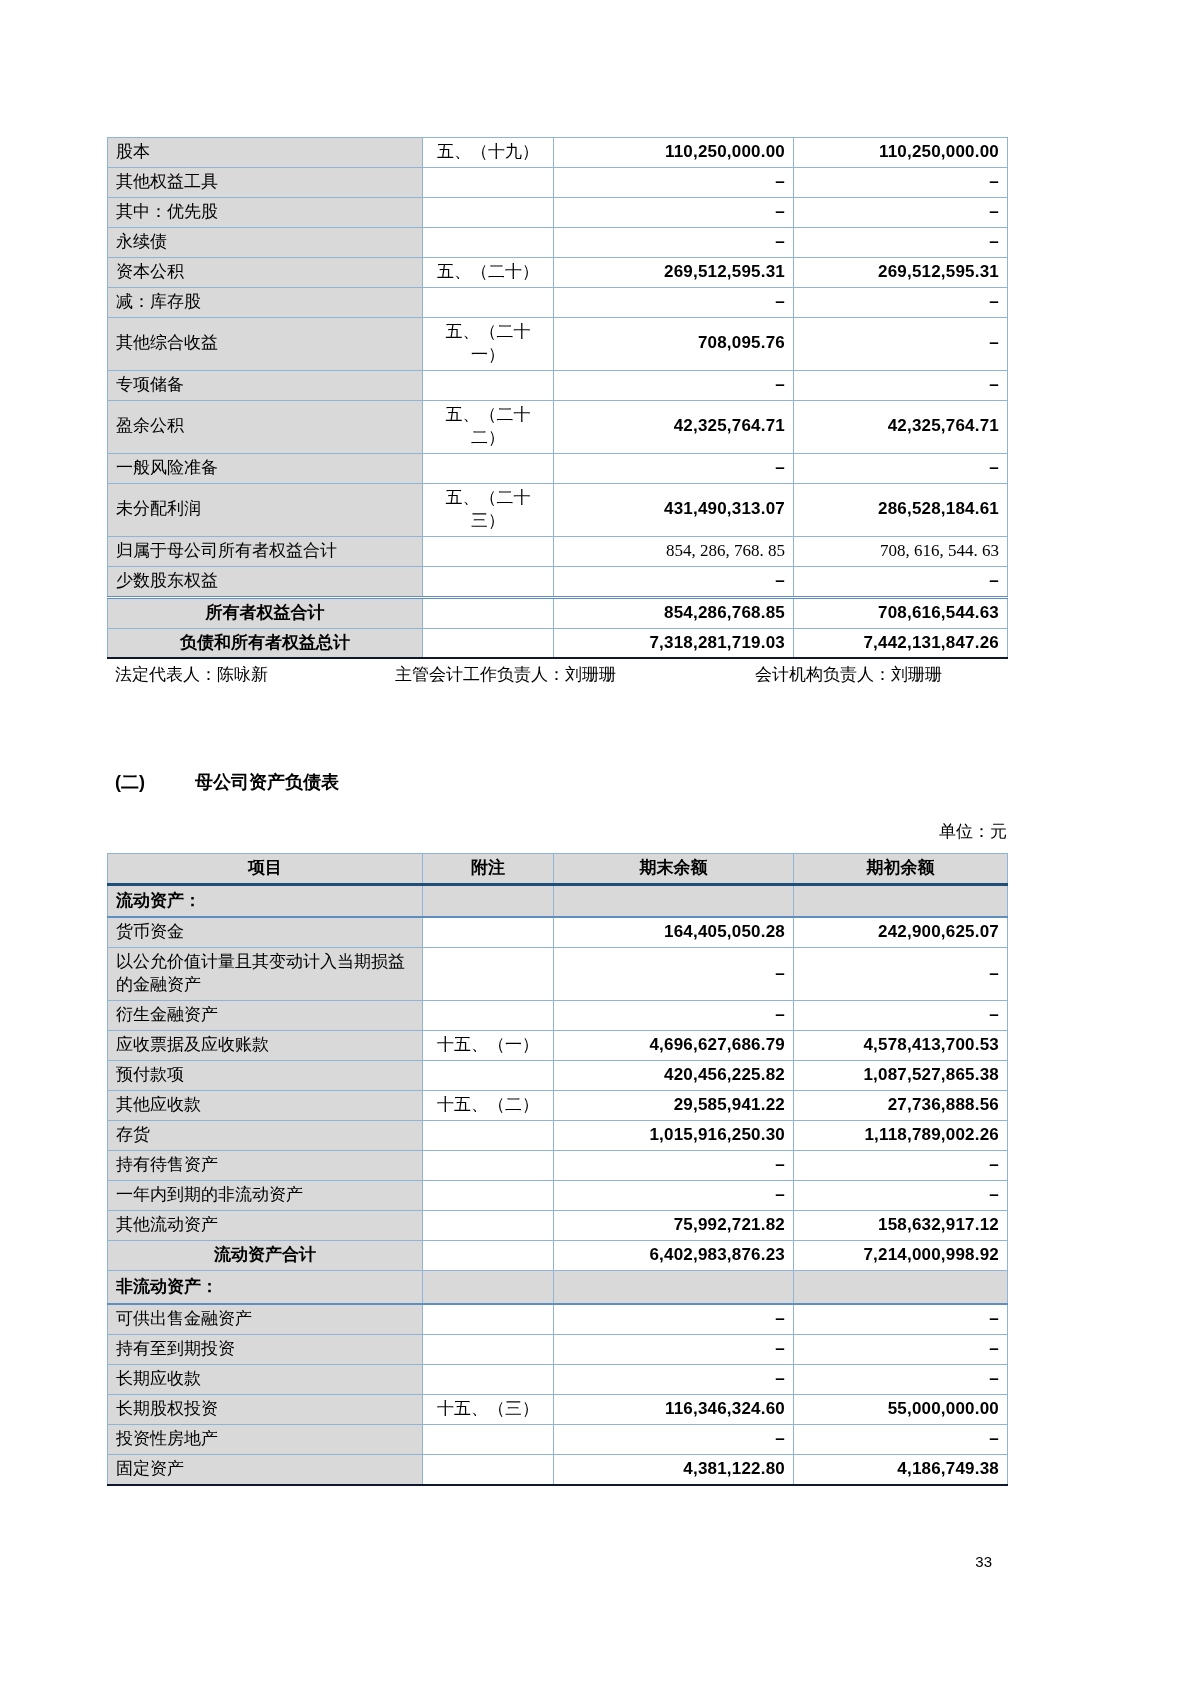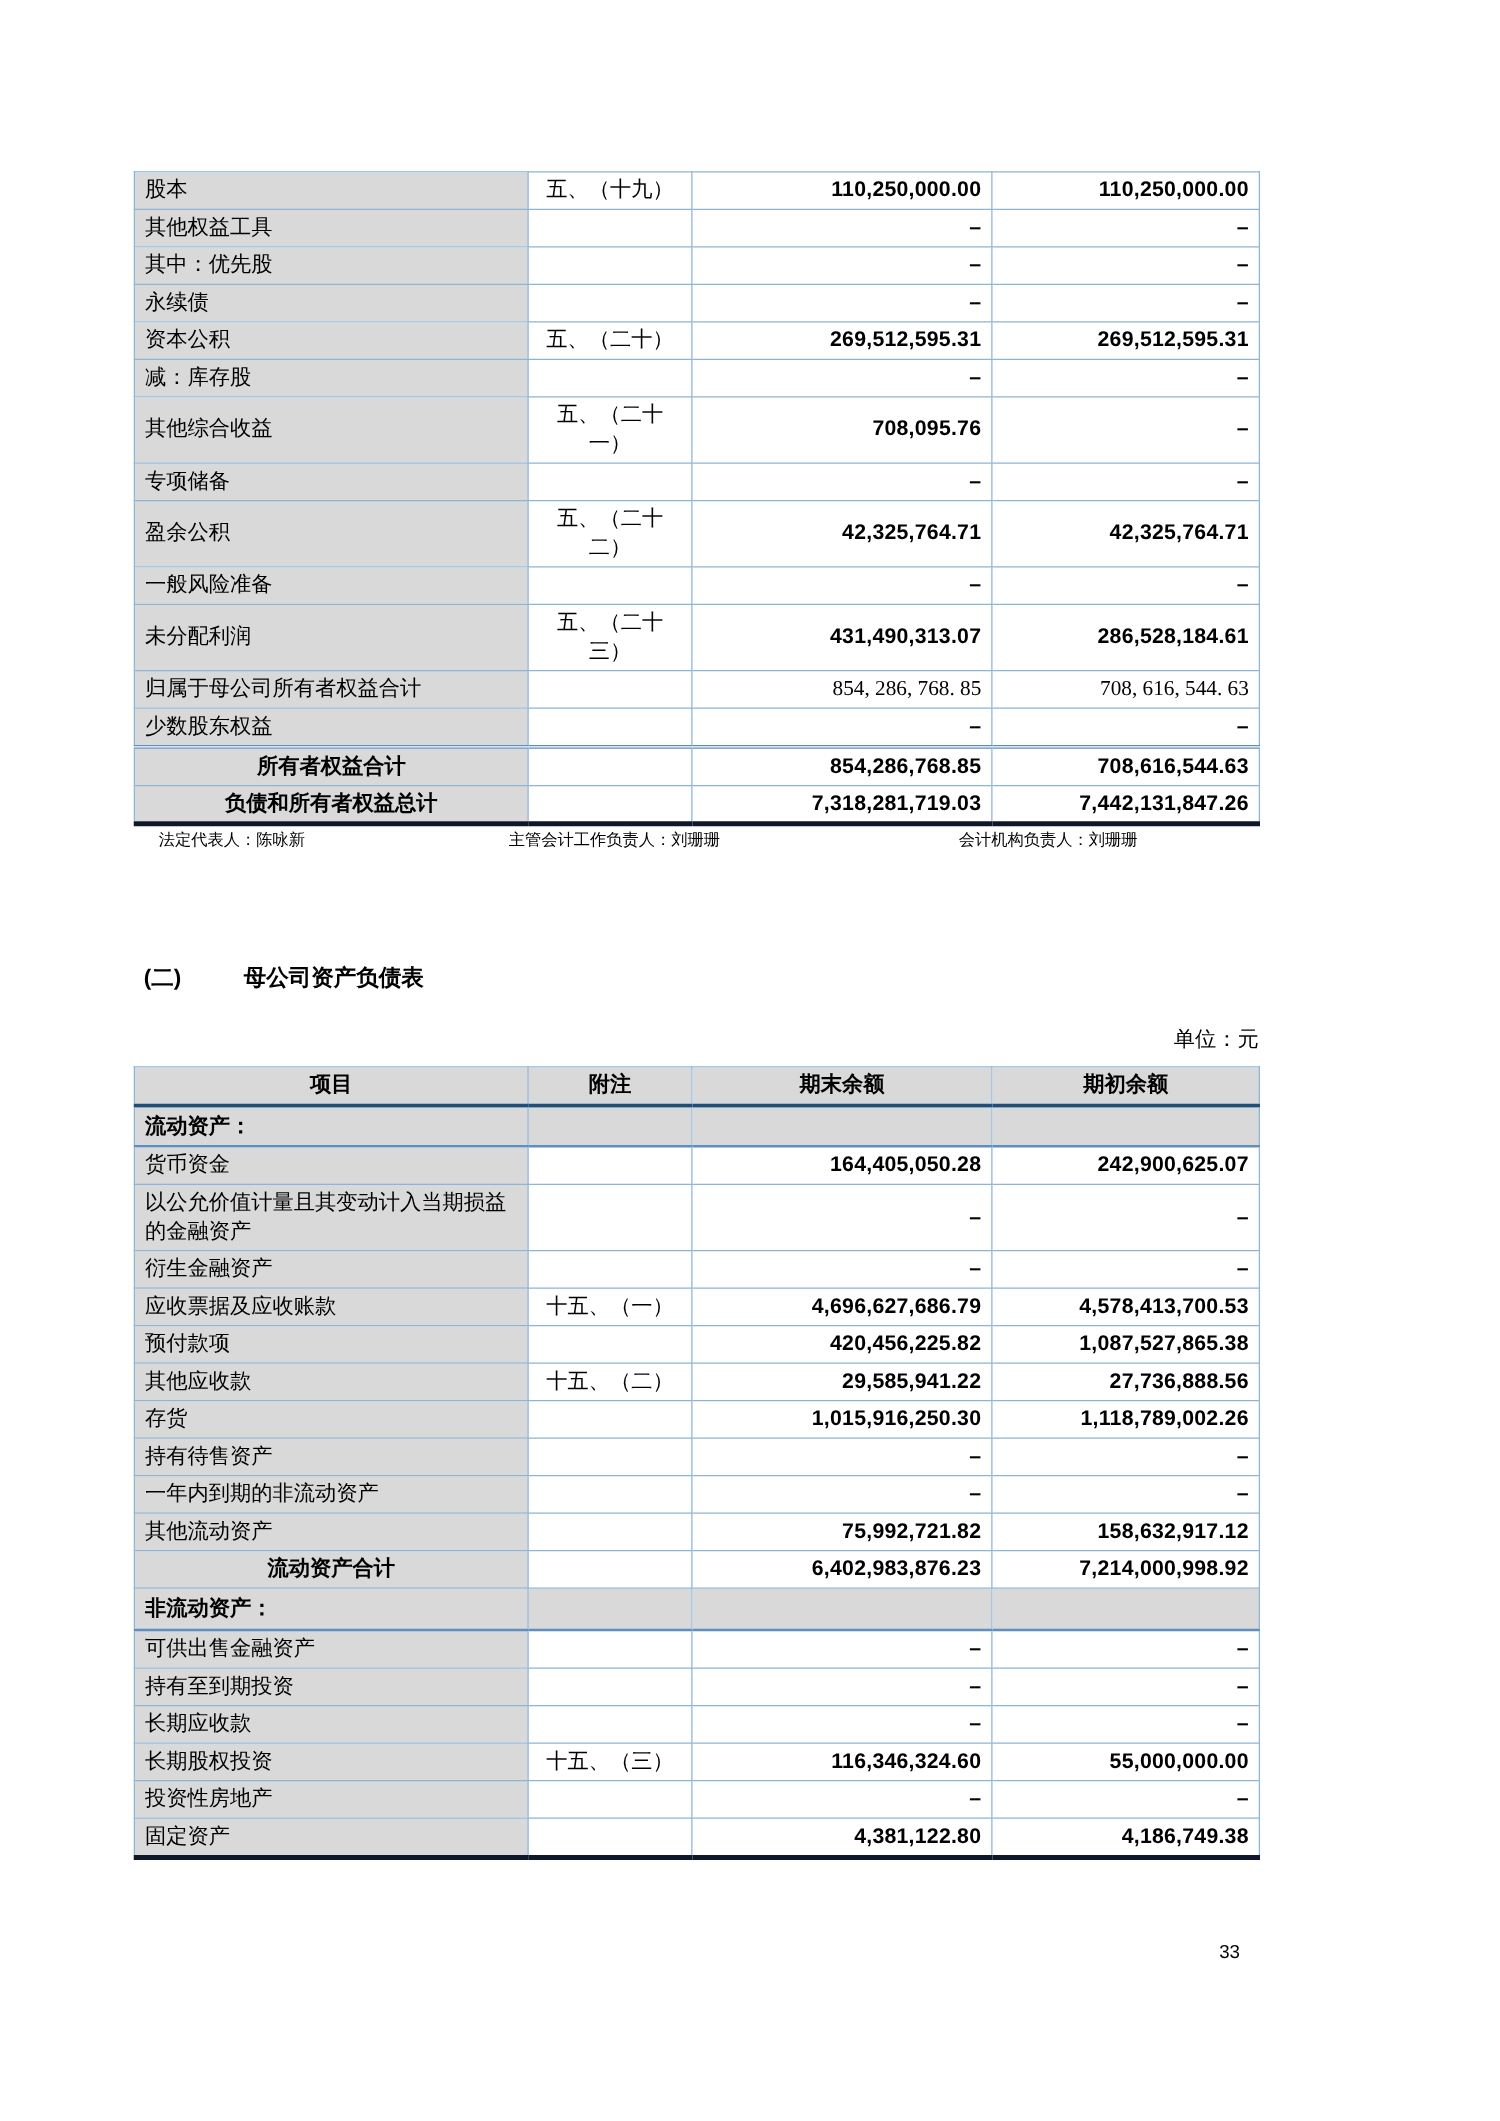--- a/index.html
+++ b/index.html
@@ -63,32 +63,32 @@
   tr.subtotal-row td.label-cell { text-align: center; font-weight: bold; }
   tr.subtotal-row td.num-cell { font-weight: 700; }
   tr.double-top td { border-top: 3px double #5e8fc0; }
   tr.serif-row td.num-cell {
     font-family: "Liberation Serif", "DejaVu Serif", serif;
     font-weight: 400;
     font-size: 17px;
     letter-spacing: 0;
   }
   td.indent-1 { padding-left: 68px; }
-  table.fin-table tr:last-child td { border-bottom: 4px solid #0f172a; }
+  table.fin-table tr:last-child td { border-bottom: 2px solid #0f172a; }
 
   .table1-wrap { position: absolute; top: 137px; left: 107px; }
   .table2-wrap { position: absolute; top: 853px; left: 107px; }
 
   .signatures {
     position: absolute;
     top: 663px;
-    left: 127px;
+    left: 115px;
     width: 980px;
     height: 24px;
-    font-size: 13px;
+    font-size: 17px;
   }
   .signatures .sig { position: absolute; top: 0; white-space: nowrap; }
   .sig-1 { left: 0; }
   .sig-2 { left: 280px; }
   .sig-3 { left: 640px; }
 
   .section-heading {
     position: absolute;
     top: 770px;
     left: 115px;

